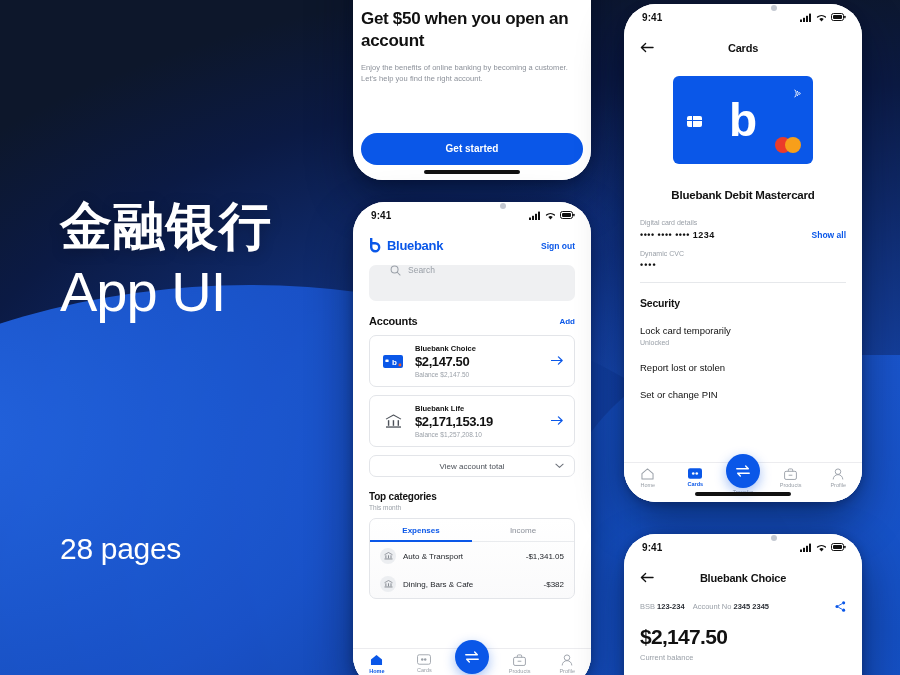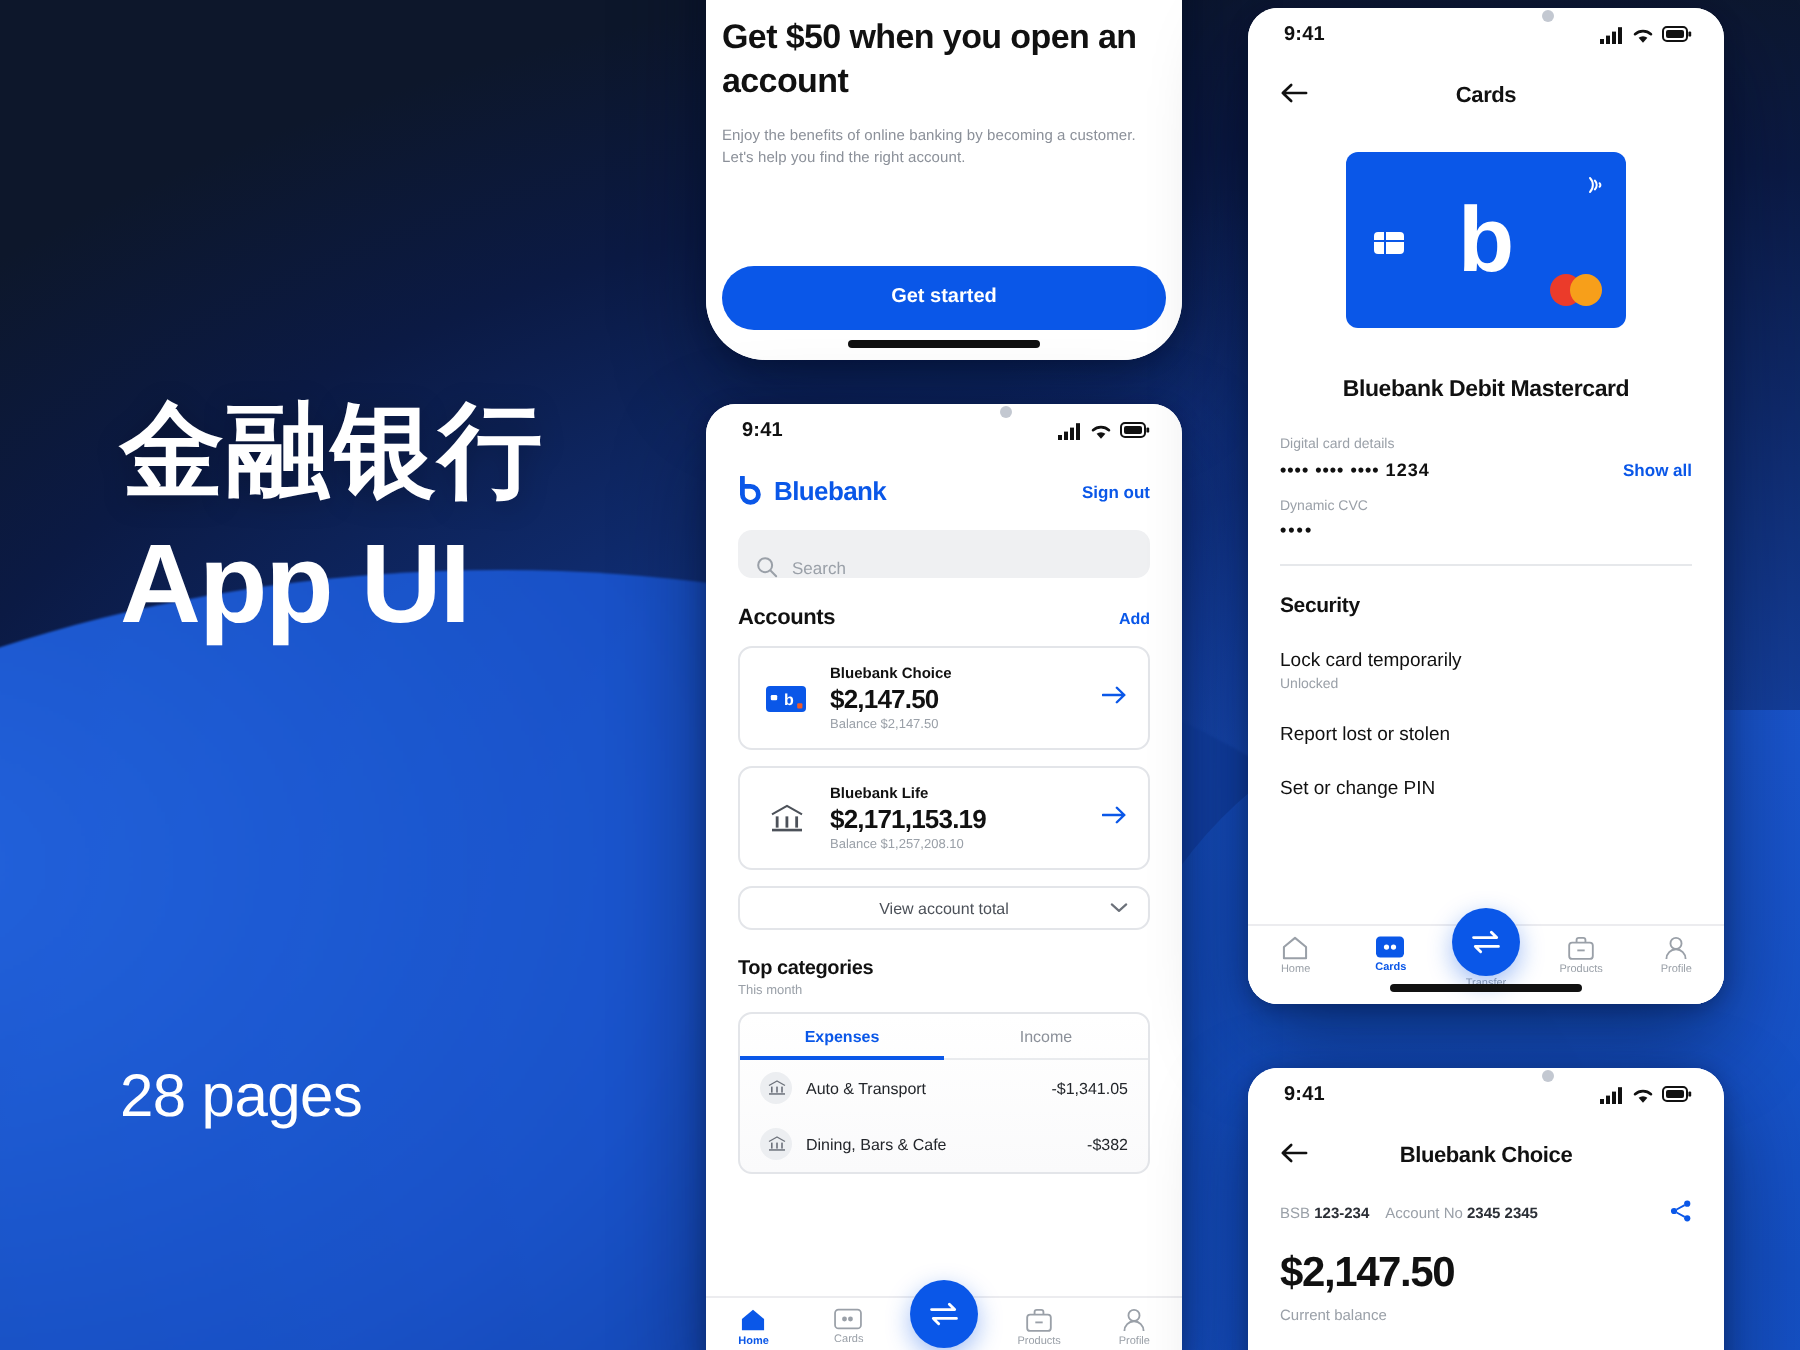--- a/index.html
+++ b/index.html
@@ -41,33 +41,33 @@
   }
 
   
   .hero { position: absolute; left: 60px; top: 196px; z-index: 6; }
   .hero-cn {
     color: #fff; font-size: 52px; font-weight: 700;
     letter-spacing: 1px; line-height: 1.18;
     text-shadow: 0 2px 14px rgba(0,0,0,.25);
   }
   .hero-en {
-    color: #fff; font-size: 56px; font-weight: 700;
+    color: #fff; font-size: 56px; font-weight: 400;
     line-height: 1.12; margin-top: 4px; letter-spacing: -1px;
   }
   .hero-pages {
     position: absolute; left: 60px; top: 532px; z-index: 6;
     color: #fff; font-size: 30px; font-weight: 400; letter-spacing: -.3px;
   }
 
   
   .phone {
     position: absolute;
     background: #fff;
-    border-radius: 15px;
+    border-radius: 32px;
     box-shadow: 0 18px 46px rgba(2,10,33,.48), 0 2px 10px rgba(2,10,33,.3);
     overflow: hidden;
     z-index: 5;
   }
   .screen { position: absolute; inset: 0; overflow: hidden; background: #fff; }
 
   
   .statusbar {
     height: 26px; display: flex; align-items: center;
     justify-content: space-between; padding: 0 16px 0 18px;
@@ -107,22 +107,22 @@
   #phone-home { left: 353px; top: 202px; width: 238px; height: 486px; }
   .hm { padding: 0 16px; }
   .hm-head {
     display: flex; align-items: center; justify-content: space-between;
     margin-top: 10px;
   }
   .brand { display: flex; align-items: center; gap: 5px; }
   .brand-name { font-size: 13px; font-weight: 700; color: #0a57e8; letter-spacing: -.3px; }
   .signout { font-size: 8.5px; font-weight: 700; color: #0a57e8; }
   .search {
-    margin-top: 12px; height: 24px; border-radius: 7px; background: #eff0f2;
-    display: flex; align-items: flex-end; gap: 7px; padding: 0 9px;
+    margin-top: 12px; height: 36px; border-radius: 7px; background: #eff0f2;
+    display: flex; align-items: flex-start; gap: 7px; padding: 0 21px;
   }
   .search-ph { font-size: 8.5px; color: #9aa0a8; }
   .sec-head {
     display: flex; align-items: center; justify-content: space-between;
     margin-top: 14px;
   }
   .sec-title { font-size: 11px; font-weight: 700; color: #111; letter-spacing: -.2px; }
   .sec-link { font-size: 8px; font-weight: 600; color: #0a57e8; }
   .acct {
     margin-top: 8px; border: 1px solid #e3e5e9; border-radius: 7px;

